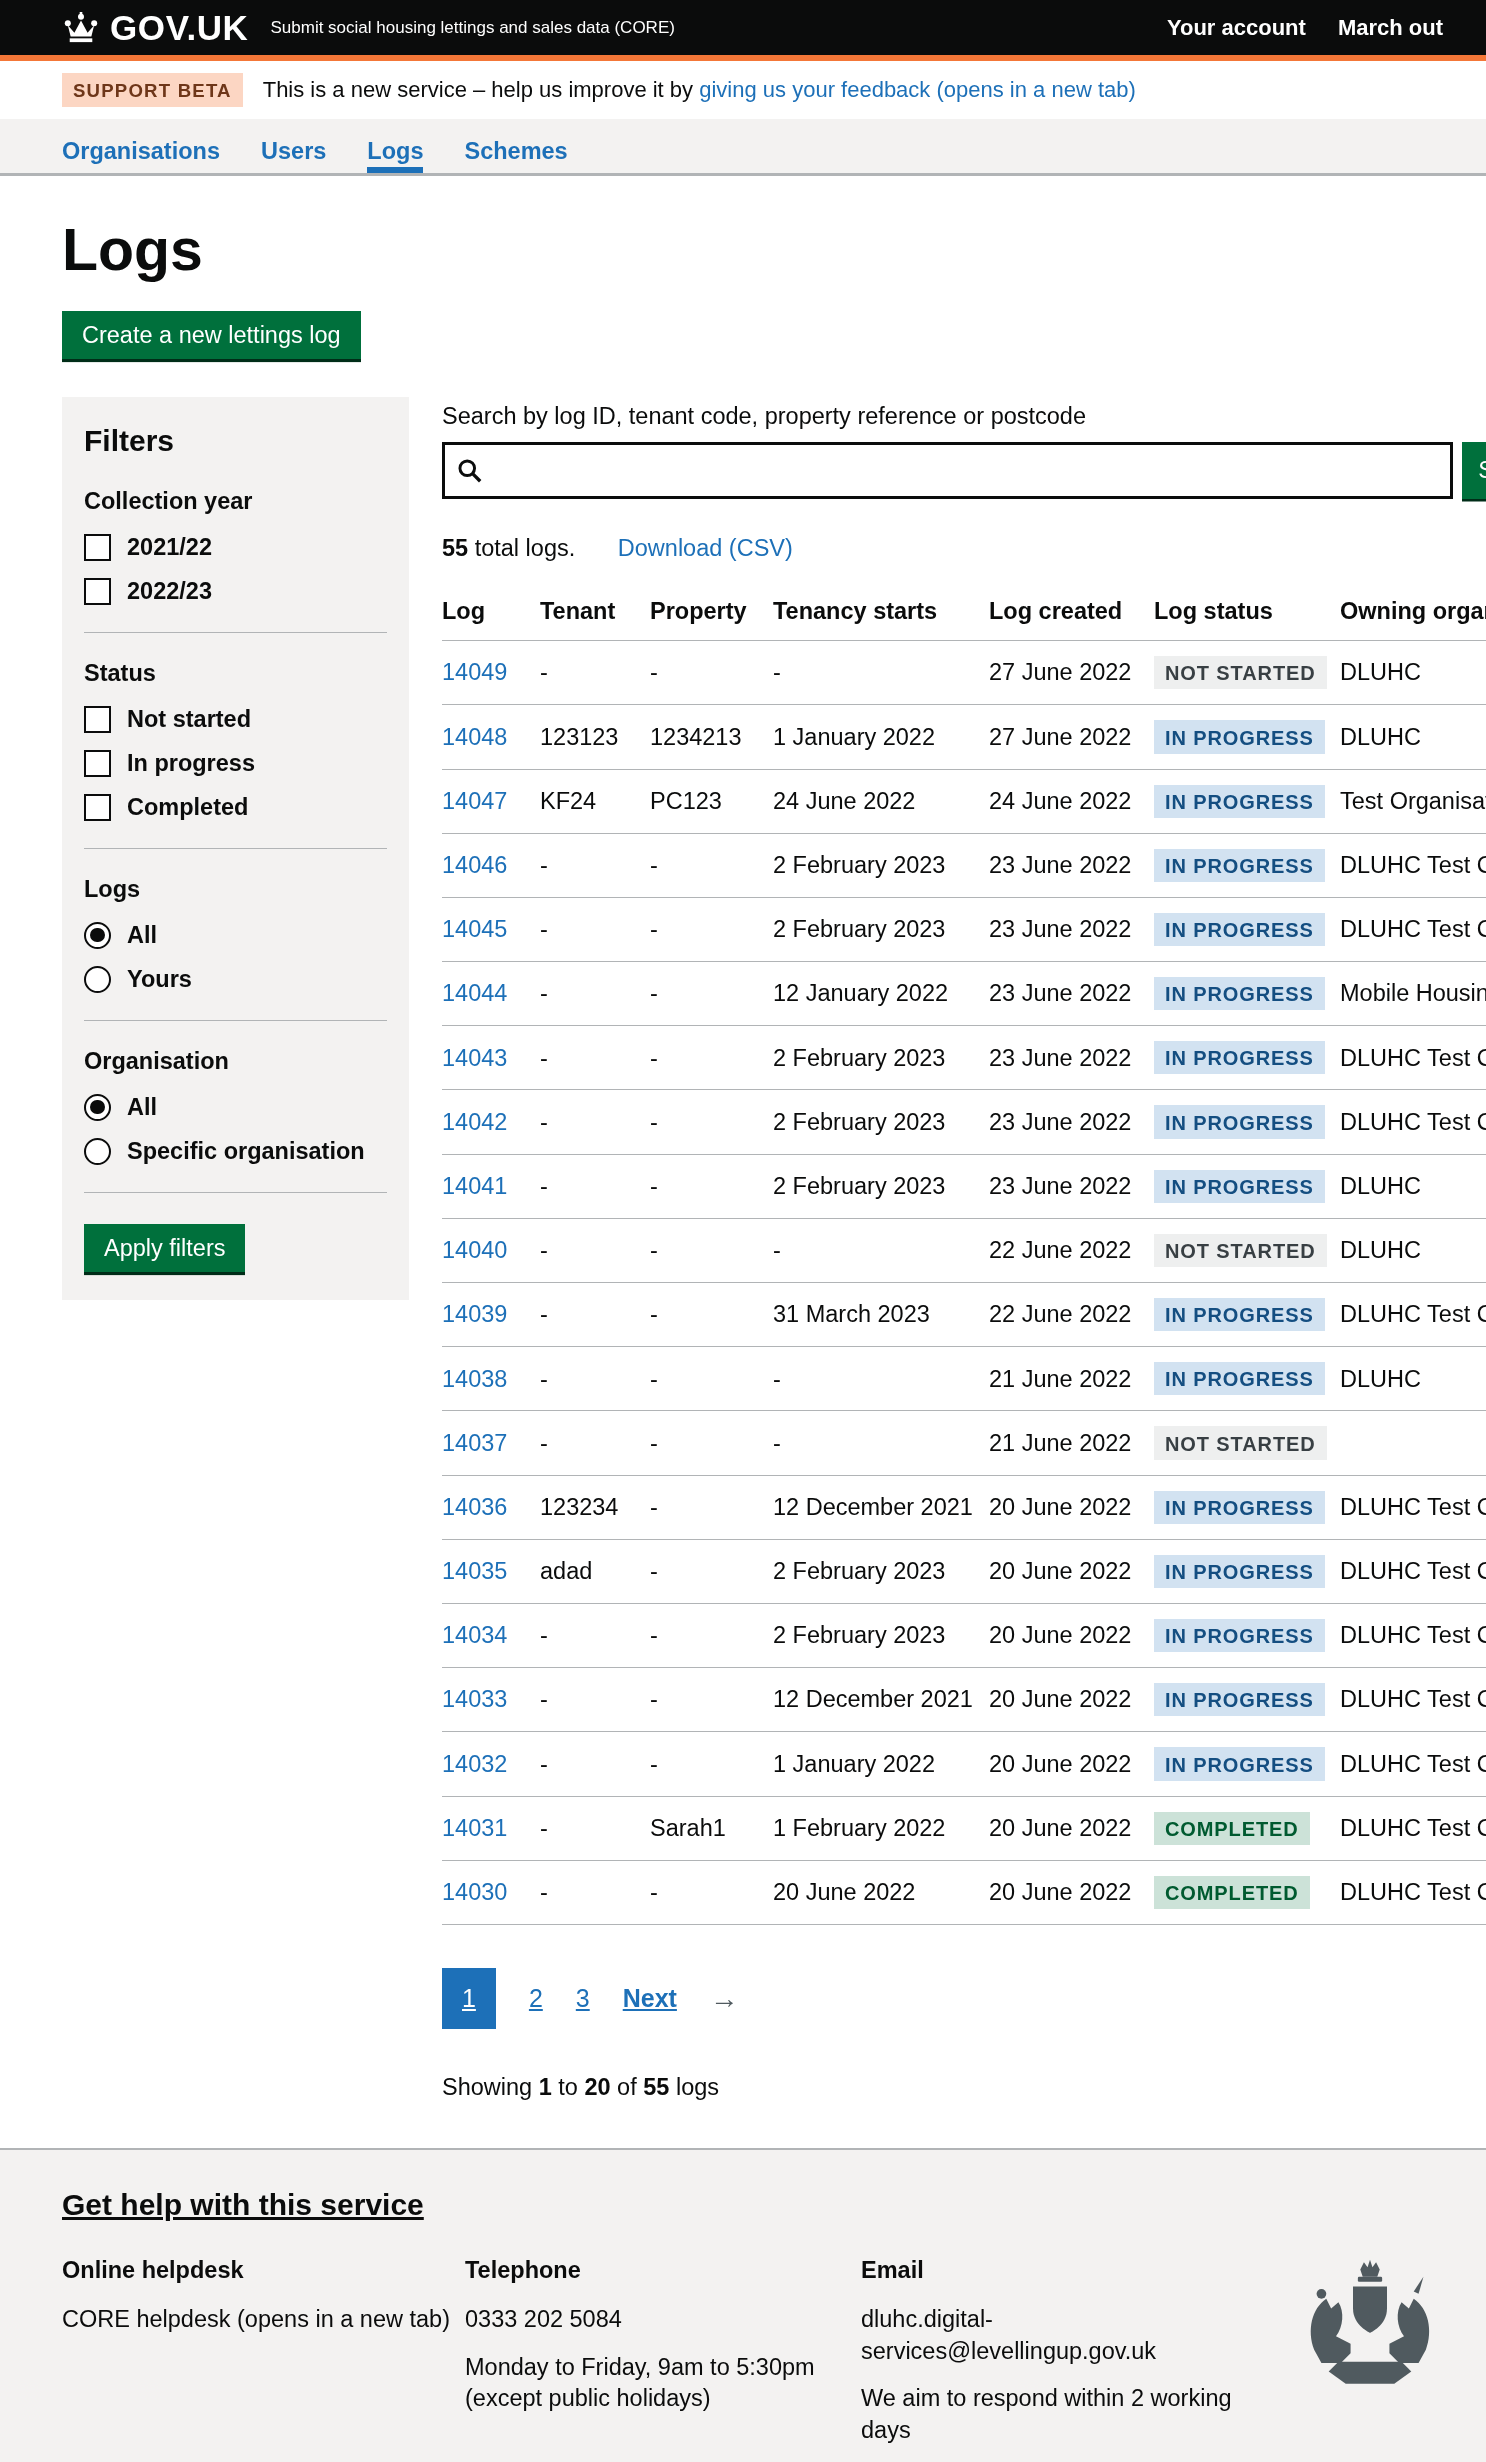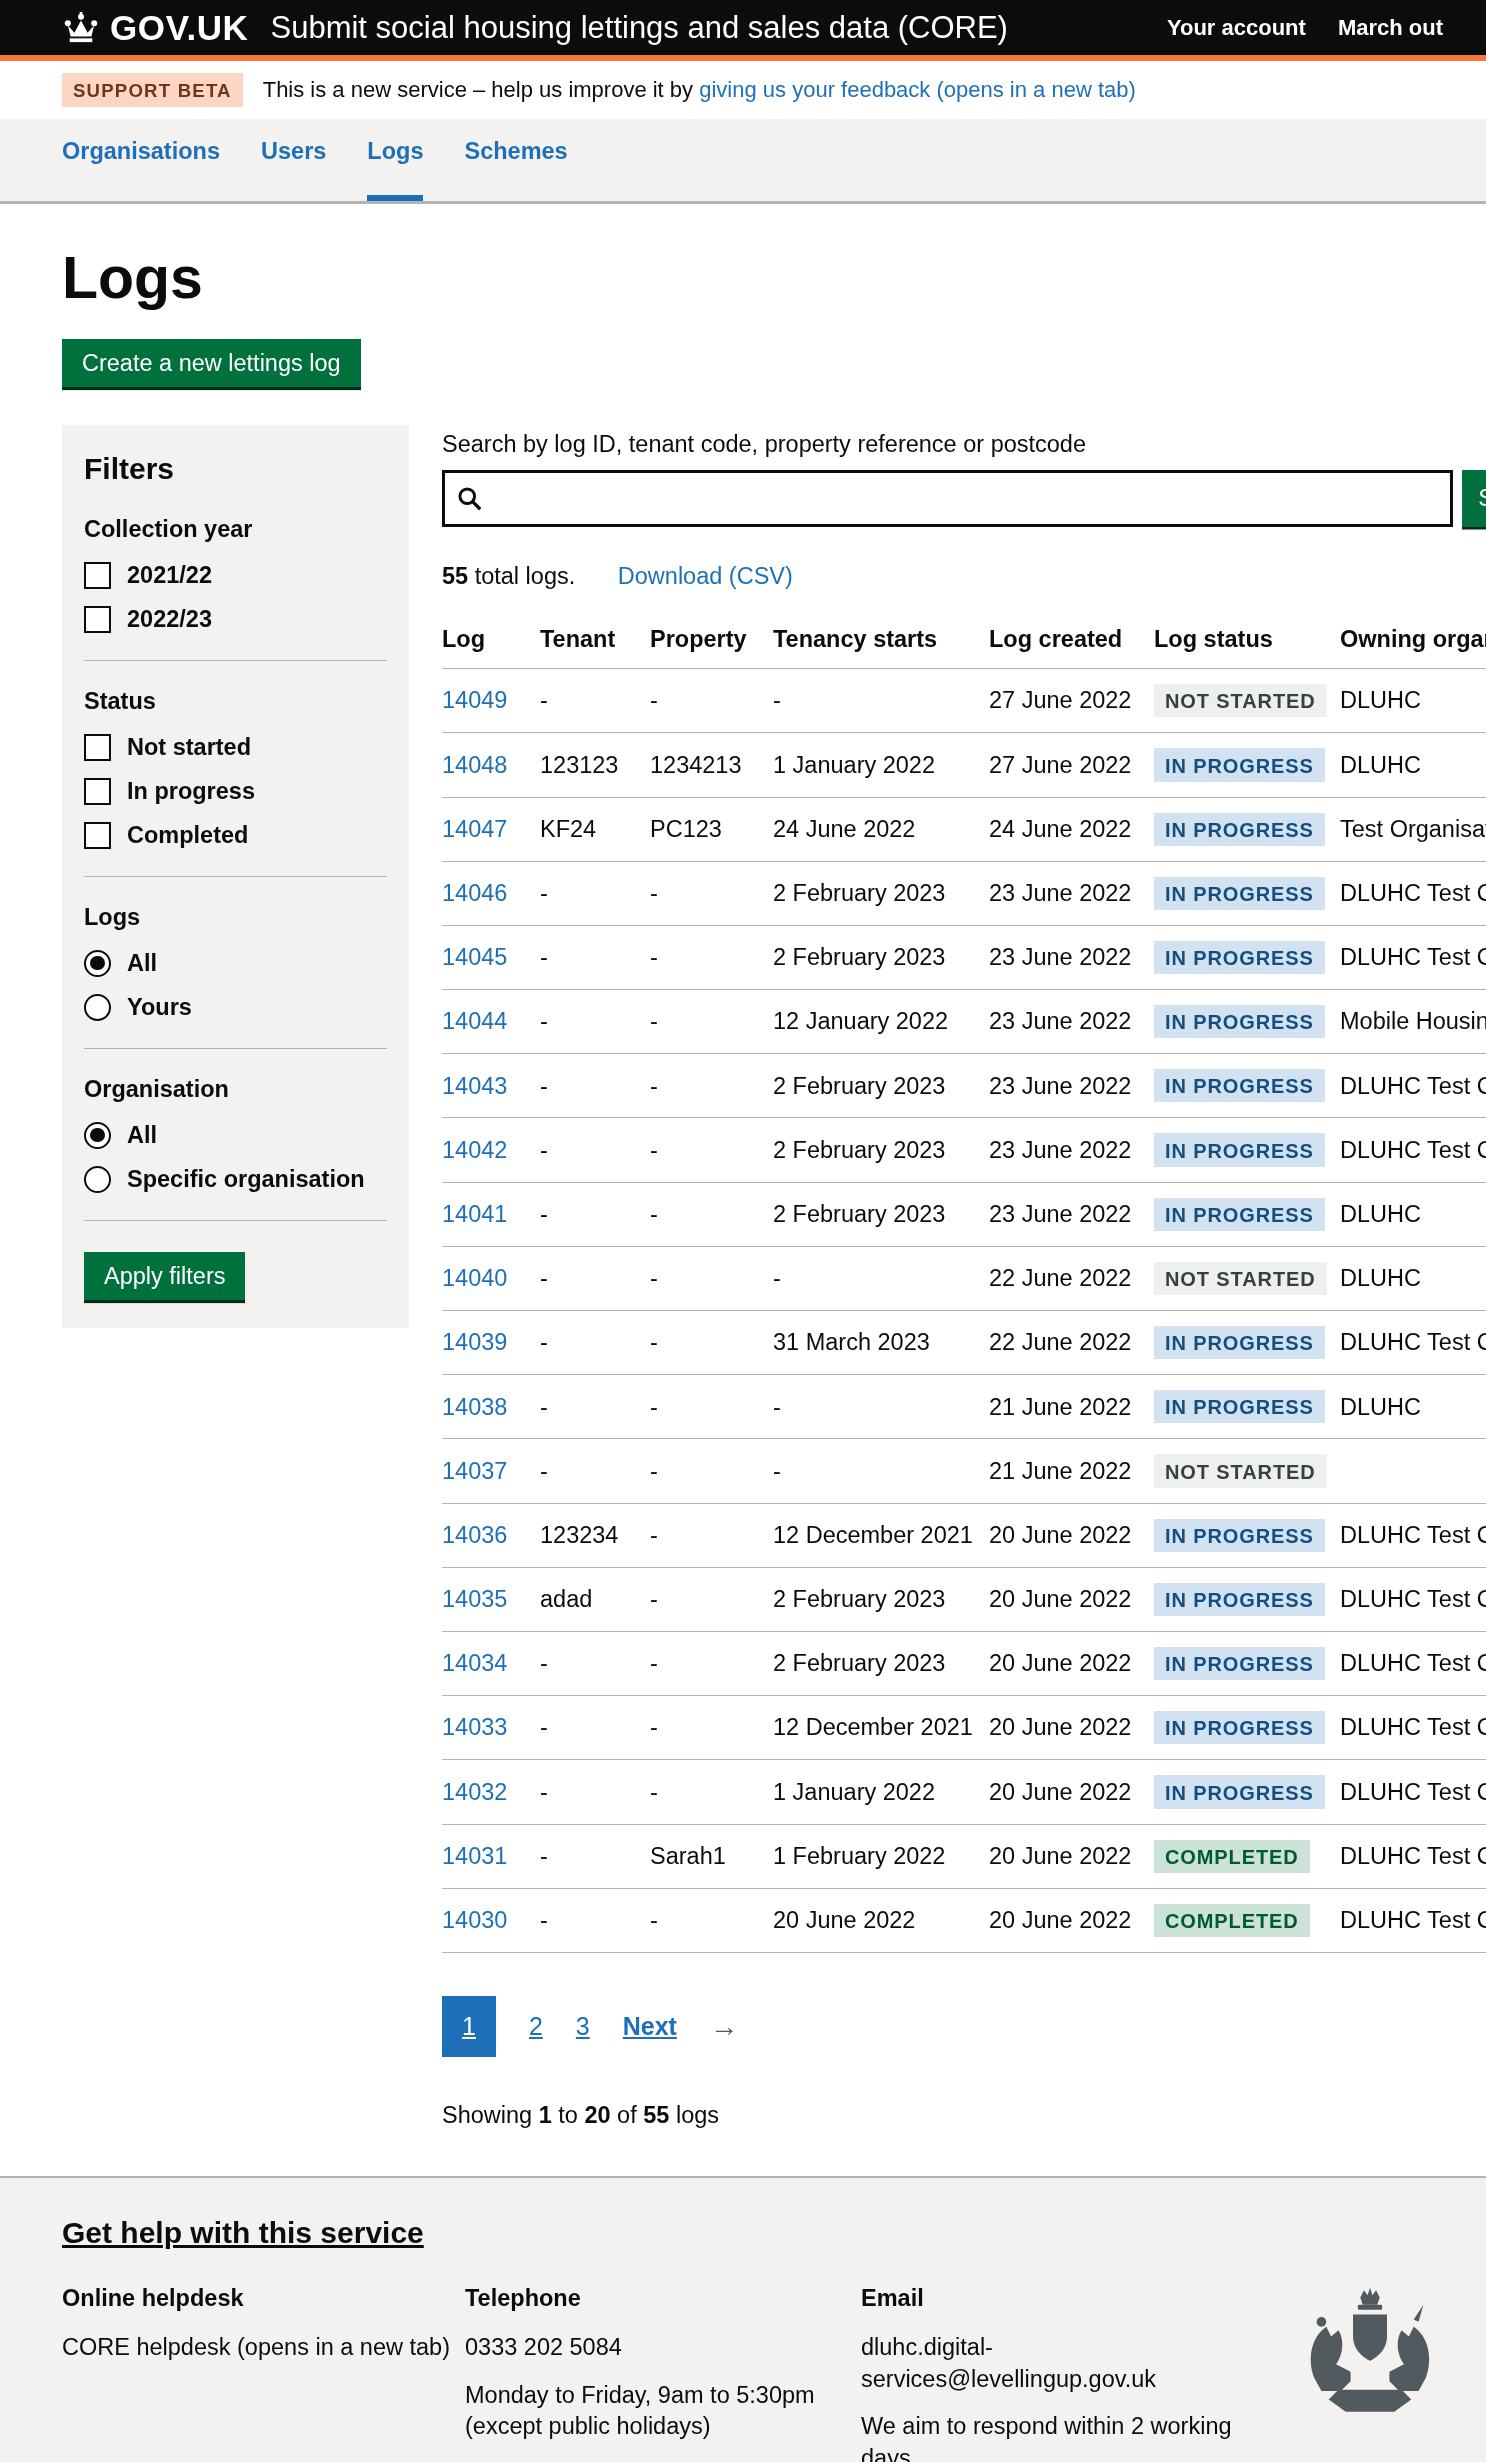--- a/index.html
+++ b/index.html
@@ -10,35 +10,35 @@
     color:#0b0c0c;
     font-size:23.5px;
   }
   a { cursor:pointer; }
   .container { margin-left:62px; margin-right:43px; }
 
   
   .app-header { background:#0b0c0c; border-bottom:6.2px solid #f47738; }
   .header-inner { display:flex; align-items:center; height:55px; }
   .logo { display:flex; align-items:center; gap:10px; color:#fff; font-weight:700; font-size:35px; text-decoration:none; letter-spacing:0.6px; }
-  .service-name { color:#fff; font-size:31px; margin-left:22px; text-decoration:none; font-weight:400; }
+  .service-name { color:#fff; font-size:17px; margin-left:22px; text-decoration:none; font-weight:400; }
   .header-links { margin-left:auto; display:flex; gap:32px; }
   .header-link { color:#fff; font-weight:700; font-size:22px; text-decoration:none; }
 
   
   .phase-banner { padding:12.4px 0; }
   .phase-inner { display:flex; align-items:center; gap:20px; }
   .phase-tag { background:#fcd6c3; color:#6e3619; font-weight:700; font-size:18.6px; letter-spacing:1.2px; padding:6.2px 11px 5px; text-transform:uppercase; white-space:nowrap; }
   .phase-text { font-size:22px; }
   .feedback-link { color:#1d70b8; }
 
   
   .primary-nav { background:#f3f2f1; border-bottom:3.1px solid #b1b4b6; }
   .nav-inner { display:flex; gap:41px; padding-top:18.6px; }
-  .nav-item { font-size:23.5px; font-weight:700; color:#1d70b8; text-decoration:none; padding-bottom:30px; border-bottom:6.2px solid transparent; }
+  .nav-item { font-size:23.5px; font-weight:700; color:#1d70b8; text-decoration:none; padding-bottom:2px; border-bottom:6.2px solid transparent; }
   .nav-item.current { border-bottom-color:#1d70b8; }
 
   
   .page-title { font-size:59px; font-weight:700; margin:40px 0 27px; }
   .govuk-button {
     display:inline-block; background:#00703c; color:#fff; font-size:23.5px;
     padding:11px 20px 10px; border:none; box-shadow:0 3.1px 0 #002d18;
     text-decoration:none; cursor:pointer; font-family:inherit;
   }
   .layout { display:grid; grid-template-columns:347px 1fr; column-gap:33px; margin-top:38px; align-items:start; }

